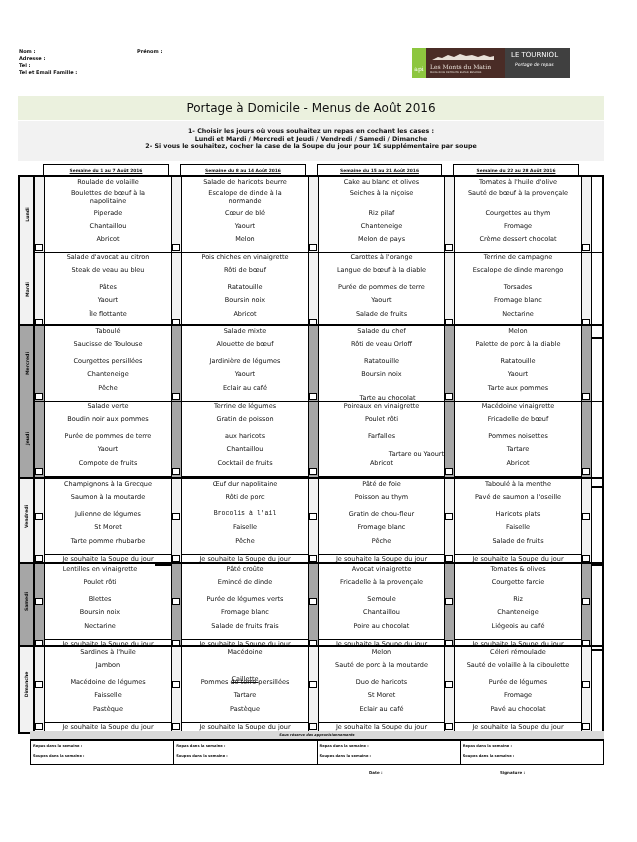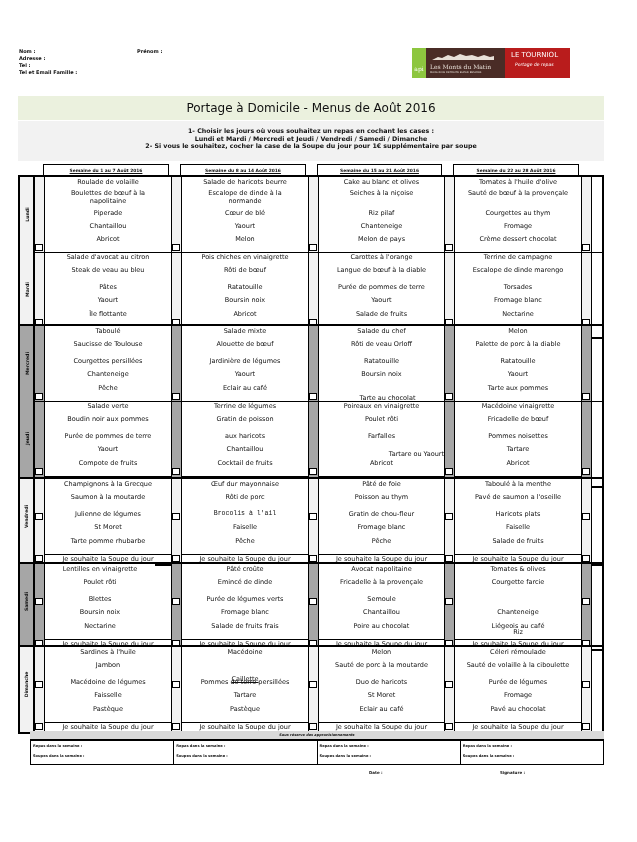--- a/index.html
+++ b/index.html
@@ -8,21 +8,21 @@
   .client { position: absolute; left: 19px; top: 48px; font-size: 5px; font-weight: bold; line-height: 7px; }
   .client .row { height: 7px; white-space: nowrap; }
   .prenom { position: absolute; left: 137px; top: 48px; font-size: 5px; font-weight: bold; }
 
   .logo { position: absolute; left: 412px; top: 48px; width: 158px; height: 30px; display: flex; }
   .logo .api { width: 14px; background: #8dc63f; color: #fff; font-size: 6px; display: flex; align-items: flex-end; justify-content: center; padding-bottom: 6px; font-family: "DejaVu Serif", serif; }
   .logo .monts { width: 79px; background: #4a2c26; color: #e8e0d8; position: relative; }
   .logo .monts .mtn { position: absolute; left: 6px; top: 6px; width: 62px; height: 6px; }
   .logo .monts .t1 { position: absolute; left: 4px; top: 15px; font-size: 6px; font-family: "DejaVu Serif", serif; white-space: nowrap; }
   .logo .monts .t2 { position: absolute; left: 4px; top: 23px; font-size: 2.5px; white-space: nowrap; letter-spacing: 0.1px; }
-  .logo .tourniol { flex: 1; background: #b91c1c; color: #fff; padding: 3px 0 0 6px; }
+  .logo .tourniol { flex: 1; background: #404040; color: #fff; padding: 3px 0 0 6px; }
   .logo .tourniol .a { font-size: 7px; }
   .logo .tourniol .b { font-size: 4.5px; font-style: italic; margin-top: 3px; padding-left: 4px; }
 
   .title-bar { position: absolute; left: 18px; top: 96px; width: 586px; height: 24px; background: #ebf1de; display: flex; align-items: center; justify-content: center; font-size: 12px; }
   .instr { position: absolute; left: 18px; top: 121px; width: 586px; height: 40px; background: #f2f2f2; text-align: center; font-size: 6.3px; font-weight: bold; line-height: 7.5px; padding-top: 6px; }
 
   .grid { position: absolute; left: 18px; top: 164px; width: 586px; }
   .hdr { position: absolute; top: 0; height: 11px; border: 1px solid #000; border-bottom: none; font-size: 4.4px; font-weight: bold; text-decoration: underline; display: flex; align-items: center; justify-content: center; }
 
   .band { position: absolute; left: 0; width: 586px; border: 2px solid #000; }
@@ -279,21 +279,21 @@
       <div class="spcol" style="left: 424px; height: 85px;"></div>
       <div class="spcol" style="left: 561px; height: 85px;"></div>
       <div class="cell" style="left: 25px; top: 0px; width: 126px; height: 75px;">
         <div class="item" style="top: 1px;">Champignons à la Grecque</div>
         <div class="item" style="top: 14px;">Saumon à la moutarde</div>
         <div class="item" style="top: 31px;">Julienne de légumes</div>
         <div class="item" style="top: 44px;">St Moret</div>
         <div class="item" style="top: 58px;">Tarte pomme rhubarbe</div>
       </div>
       <div class="cell" style="left: 162px; top: 0px; width: 126px; height: 75px;">
-        <div class="item" style="top: 1px;">Œuf dur mayonnaise</div>
+        <div class="item" style="top: 1px;">Œuf dur napolitaine</div>
         <div class="item" style="top: 14px;">Rôti de porc</div>
         <div class="item" style="top: 31px; font-family: Liberation Mono, monospace;">Brocolis à l'ail</div>
         <div class="item" style="top: 44px;">Faiselle</div>
         <div class="item" style="top: 58px;">Pêche</div>
       </div>
       <div class="cell" style="left: 299px; top: 0px; width: 125px; height: 75px;">
         <div class="item" style="top: 1px;">Pâté de foie</div>
         <div class="item" style="top: 14px;">Poisson au thym</div>
         <div class="item" style="top: 31px;">Gratin de chou-fleur</div>
         <div class="item" style="top: 44px;">Fromage blanc</div>
@@ -339,30 +339,30 @@
         <div class="item" style="top: 58px;">Nectarine</div>
       </div>
       <div class="cell" style="left: 162px; top: 0px; width: 126px; height: 75px;">
         <div class="item" style="top: 1px;">Pâté croûte</div>
         <div class="item" style="top: 14px;">Emincé de dinde</div>
         <div class="item" style="top: 31px;">Purée de légumes verts</div>
         <div class="item" style="top: 44px;">Fromage blanc</div>
         <div class="item" style="top: 58px;">Salade de fruits frais</div>
       </div>
       <div class="cell" style="left: 299px; top: 0px; width: 125px; height: 75px;">
-        <div class="item" style="top: 1px;">Avocat napolitaine</div>
+        <div class="item" style="top: 1px;">Avocat vinaigrette</div>
         <div class="item" style="top: 14px;">Fricadelle à la provençale</div>
         <div class="item" style="top: 31px;">Semoule</div>
         <div class="item" style="top: 44px;">Chantaillou</div>
         <div class="item" style="top: 58px;">Poire au chocolat</div>
       </div>
       <div class="cell" style="left: 435px; top: 0px; width: 126px; height: 75px;">
         <div class="item" style="top: 1px;">Tomates &amp; olives</div>
         <div class="item" style="top: 14px;">Courgette farcie</div>
-        <div class="item" style="top: 31px; margin-top: 33px;">Riz</div>
+        <div class="item" style="top: 31px;">Riz</div>
         <div class="item" style="top: 44px;">Chanteneige</div>
         <div class="item" style="top: 58px;">Liégeois au café</div>
       </div>
       <div class="cb" style="left: 15px; top: 34px;"></div>
       <div class="cb" style="left: 152px; top: 34px;"></div>
       <div class="cb" style="left: 289px; top: 34px;"></div>
       <div class="cb" style="left: 425px; top: 34px;"></div>
       <div class="cb" style="left: 562px; top: 34px;"></div>
       <div class="soup" style="left: 25px; top: 75px; width: 126px; height: 10px;">Je souhaite la Soupe du jour</div>
       <div class="soup" style="left: 162px; top: 75px; width: 126px; height: 10px;">Je souhaite la Soupe du jour</div>

